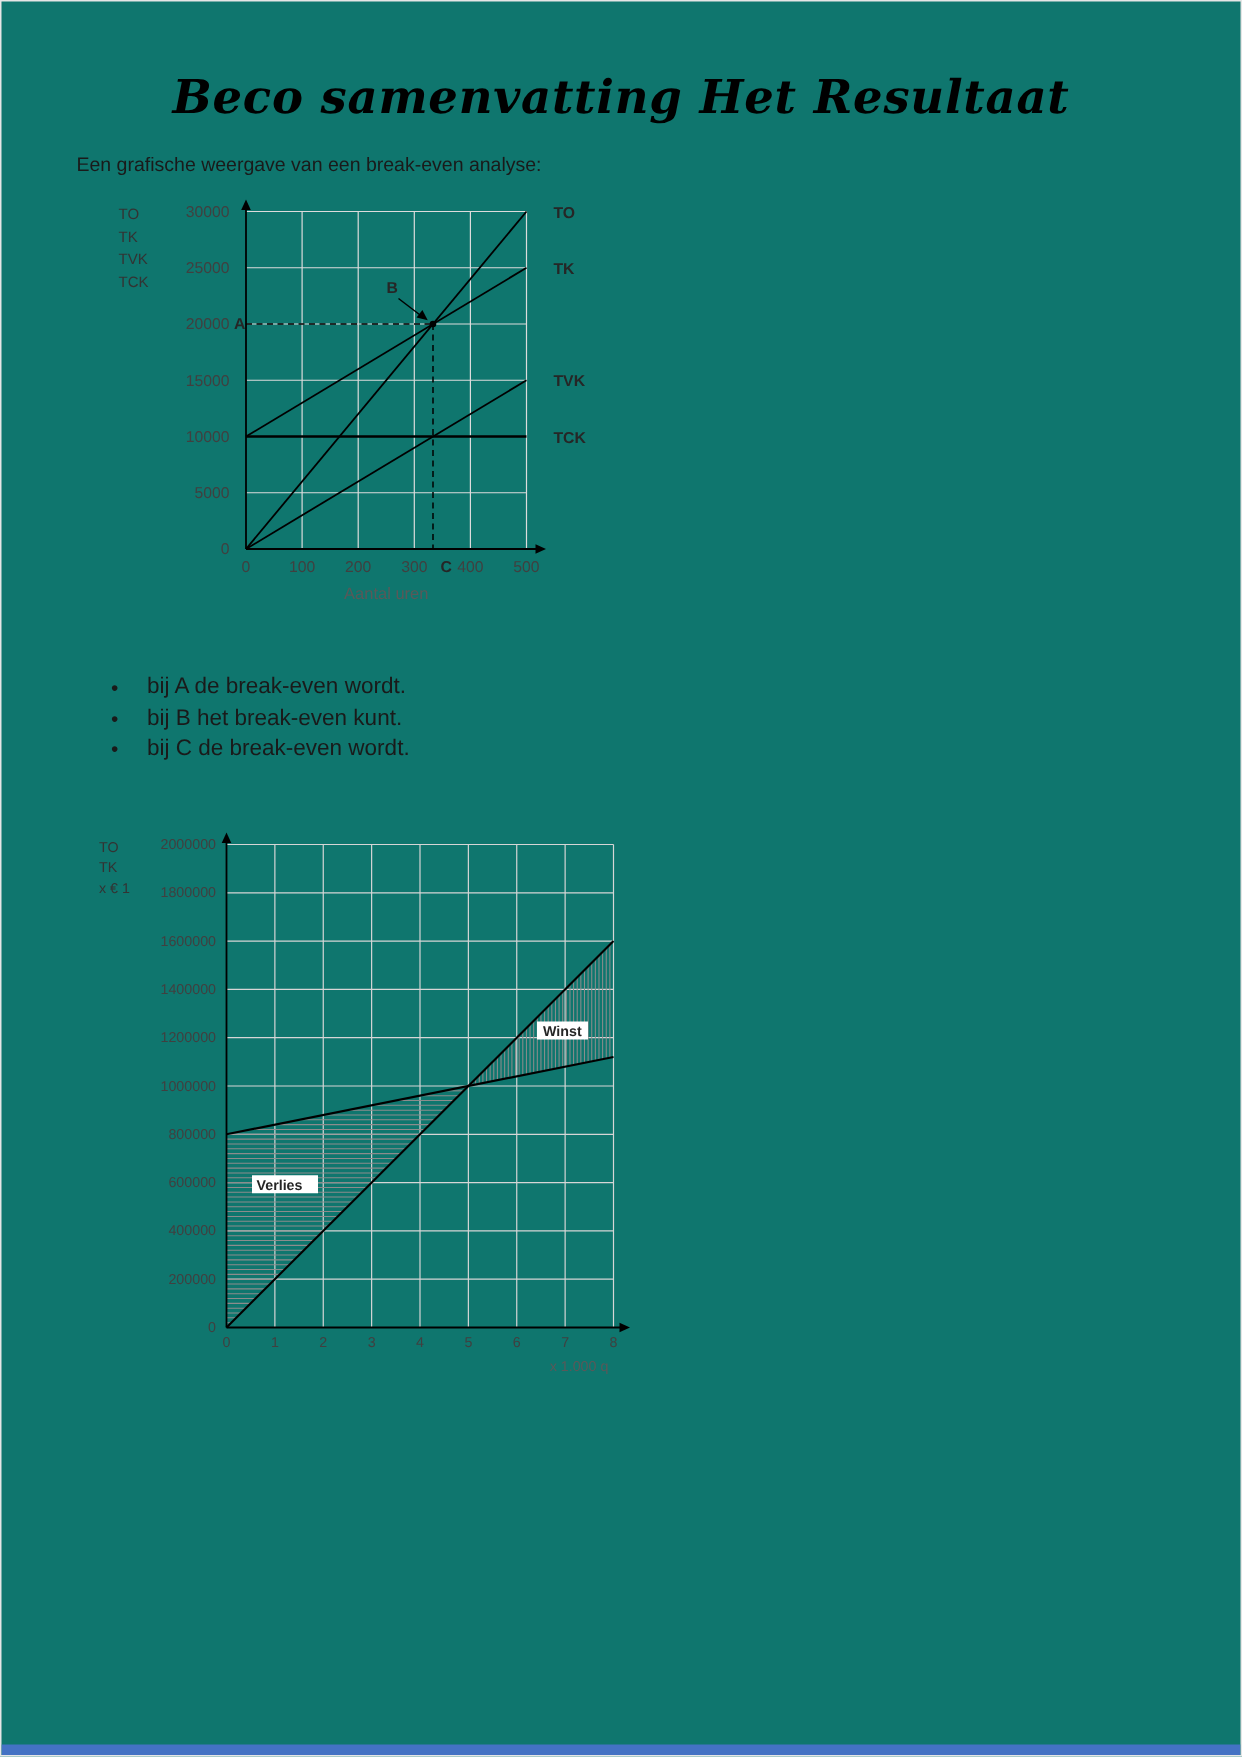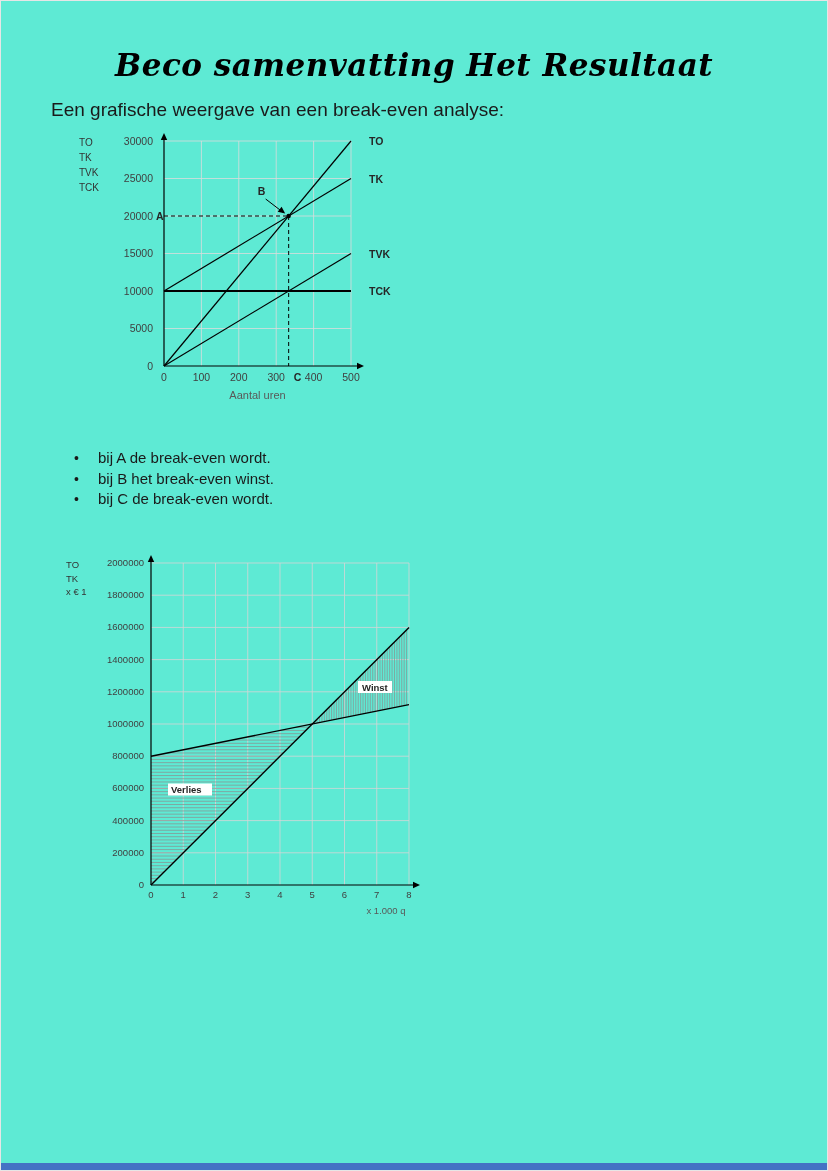--- a/index.html
+++ b/index.html
@@ -1,28 +1,28 @@
 <!DOCTYPE html>
 <html><head>
 <meta charset="utf-8">
 <style>
   * { margin:0; padding:0; box-sizing:border-box; }
   html,body { background:#ffffff; }
   body { font-family:"Liberation Sans", sans-serif; }
   .page {
     position:relative; width:828px; height:1171px;
-    background:#5eead4; overflow:hidden; border:1px solid #e6e6e6;
+    background:#0f766e; overflow:hidden; border:1px solid #e6e6e6;
   }
   .title {
     position:absolute; top:46px; left:0; width:100%;
     text-align:center; font-family:"DejaVu Serif", serif;
     font-style:italic; font-weight:700; font-size:31px;
     letter-spacing:.5px; color:#000;
   }
-  .para { position:absolute; font-size:19px; color:#1a1a1a; line-height:21.5px; }
+  .para { position:absolute; font-size:13px; color:#1a1a1a; line-height:21.5px; }
   .p-intro    { top:98px;  left:50px; }
   .p-snijpunt { top:424px; left:50px; }
   .p-winst    { top:507px; left:50px; width:748px; }
   .bullets { position:absolute; top:447px; left:73px; list-style:none; }
   .bullets li { display:flex; font-size:15px; color:#1a1a1a; line-height:20.5px; }
   .bullets .dot { width:24px; font-size:14px; }
   .chart1-svg { position:absolute; left:60px; top:130px; }
   .chart2-svg { position:absolute; left:55px; top:550px; }
   svg text { font-family:"Liberation Sans", sans-serif; }
   .footer-bar { position:absolute; left:0; bottom:0; width:100%; height:7px; }
@@ -104,21 +104,21 @@
     </svg>
 
 
   <ul class="bullets">
       <li>
         <span class="dot">•</span>
         <span>bij A de break-even wordt.</span>
       </li>
       <li>
         <span class="dot">•</span>
-        <span>bij B het break-even winst.</span>
+        <span>bij B het break-even kunt.</span>
       </li>
       <li>
         <span class="dot">•</span>
         <span>bij C de break-even wordt.</span>
       </li>
     </ul>
 
 
   <svg id="chart2" class="chart2-svg" width="380" height="380">
       <g>

